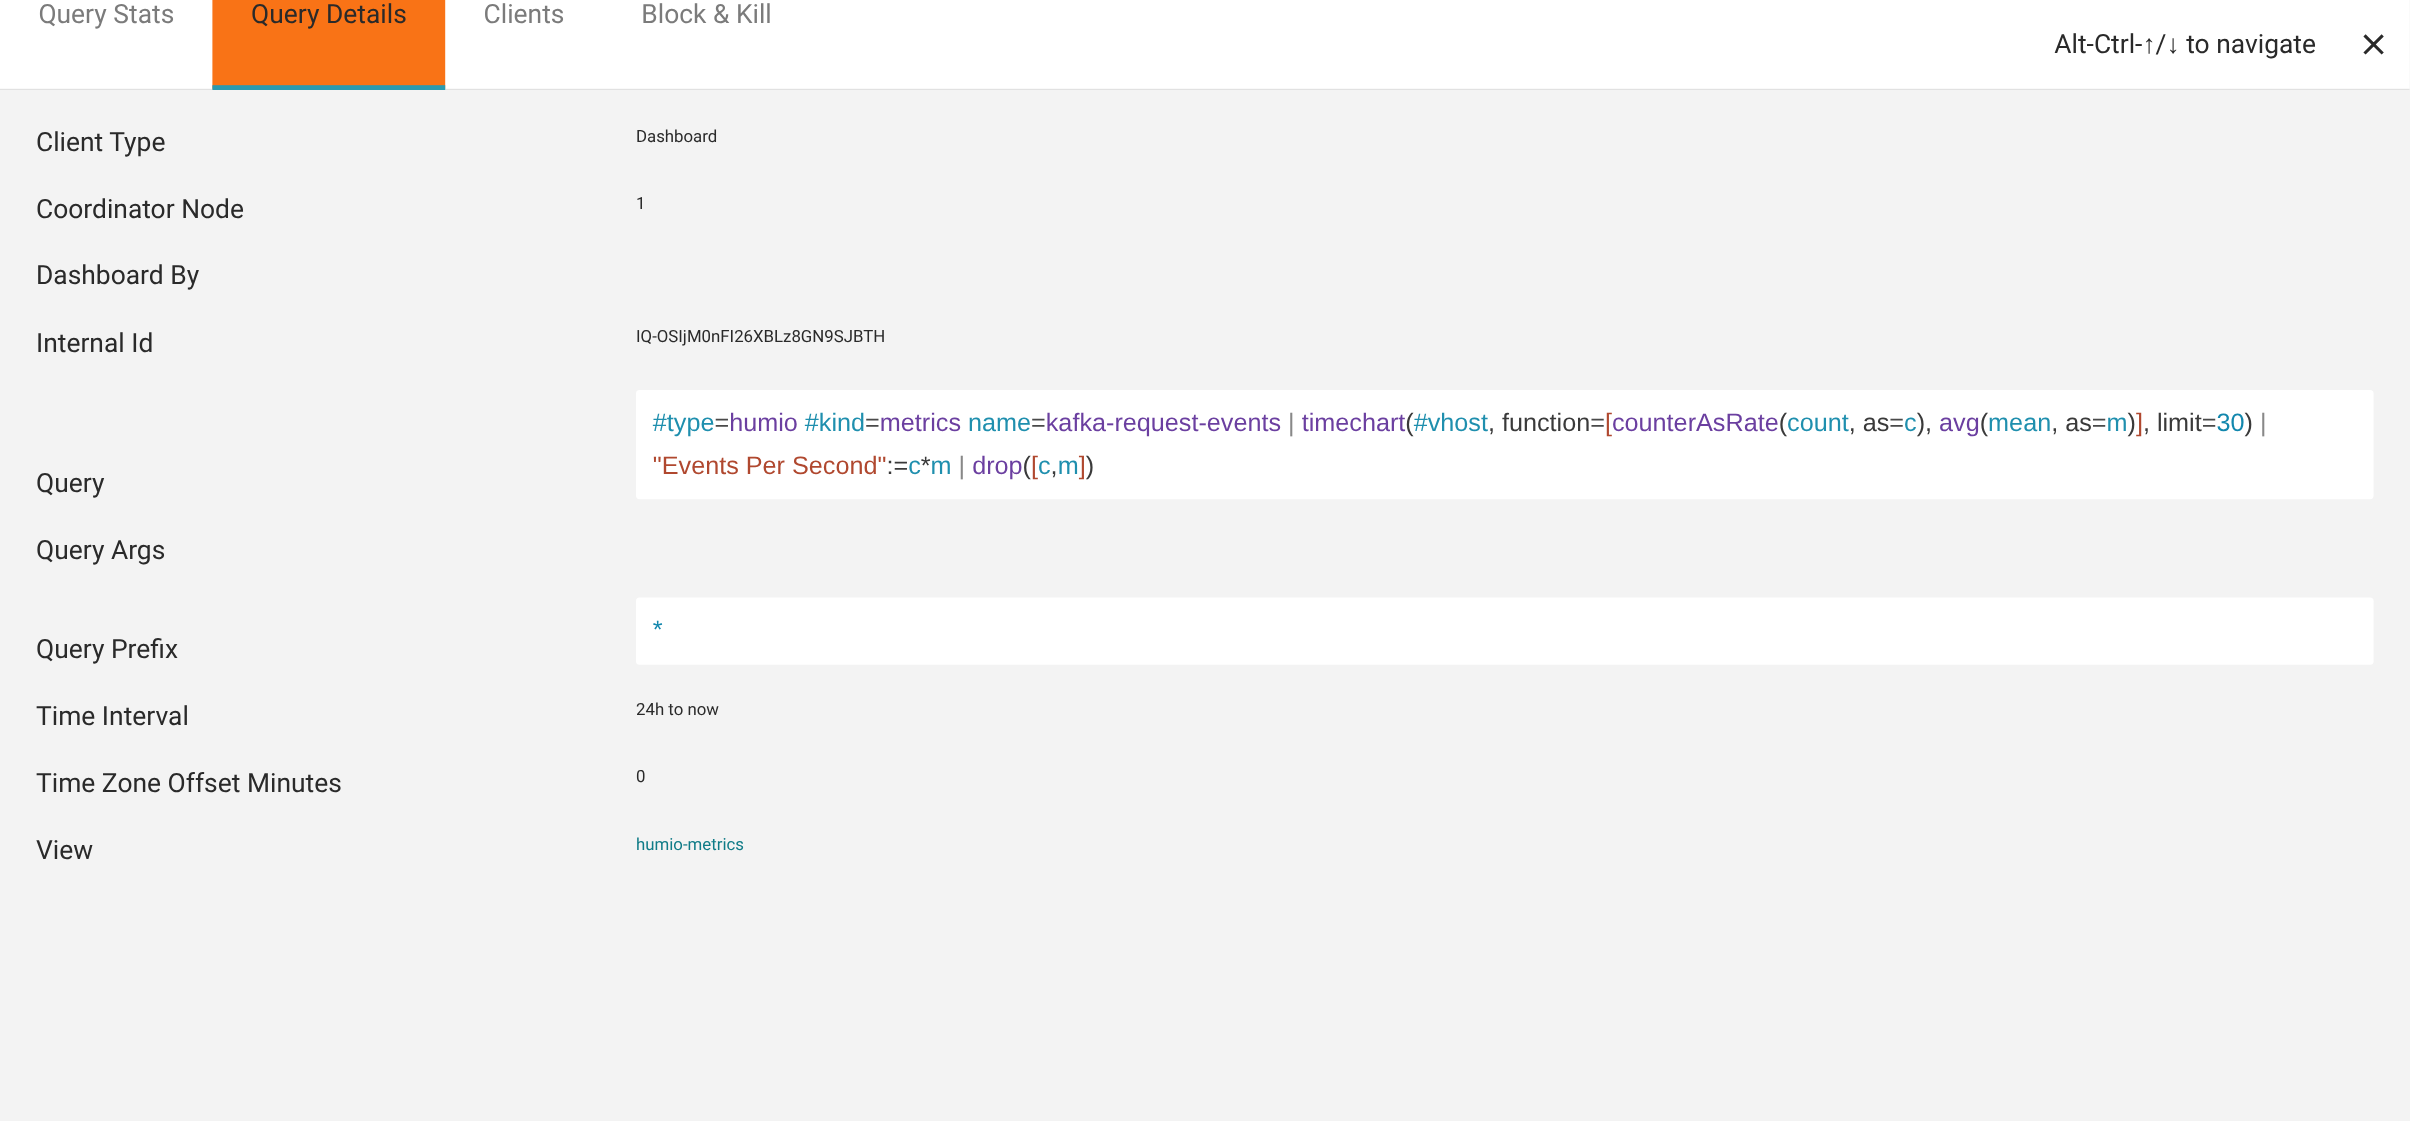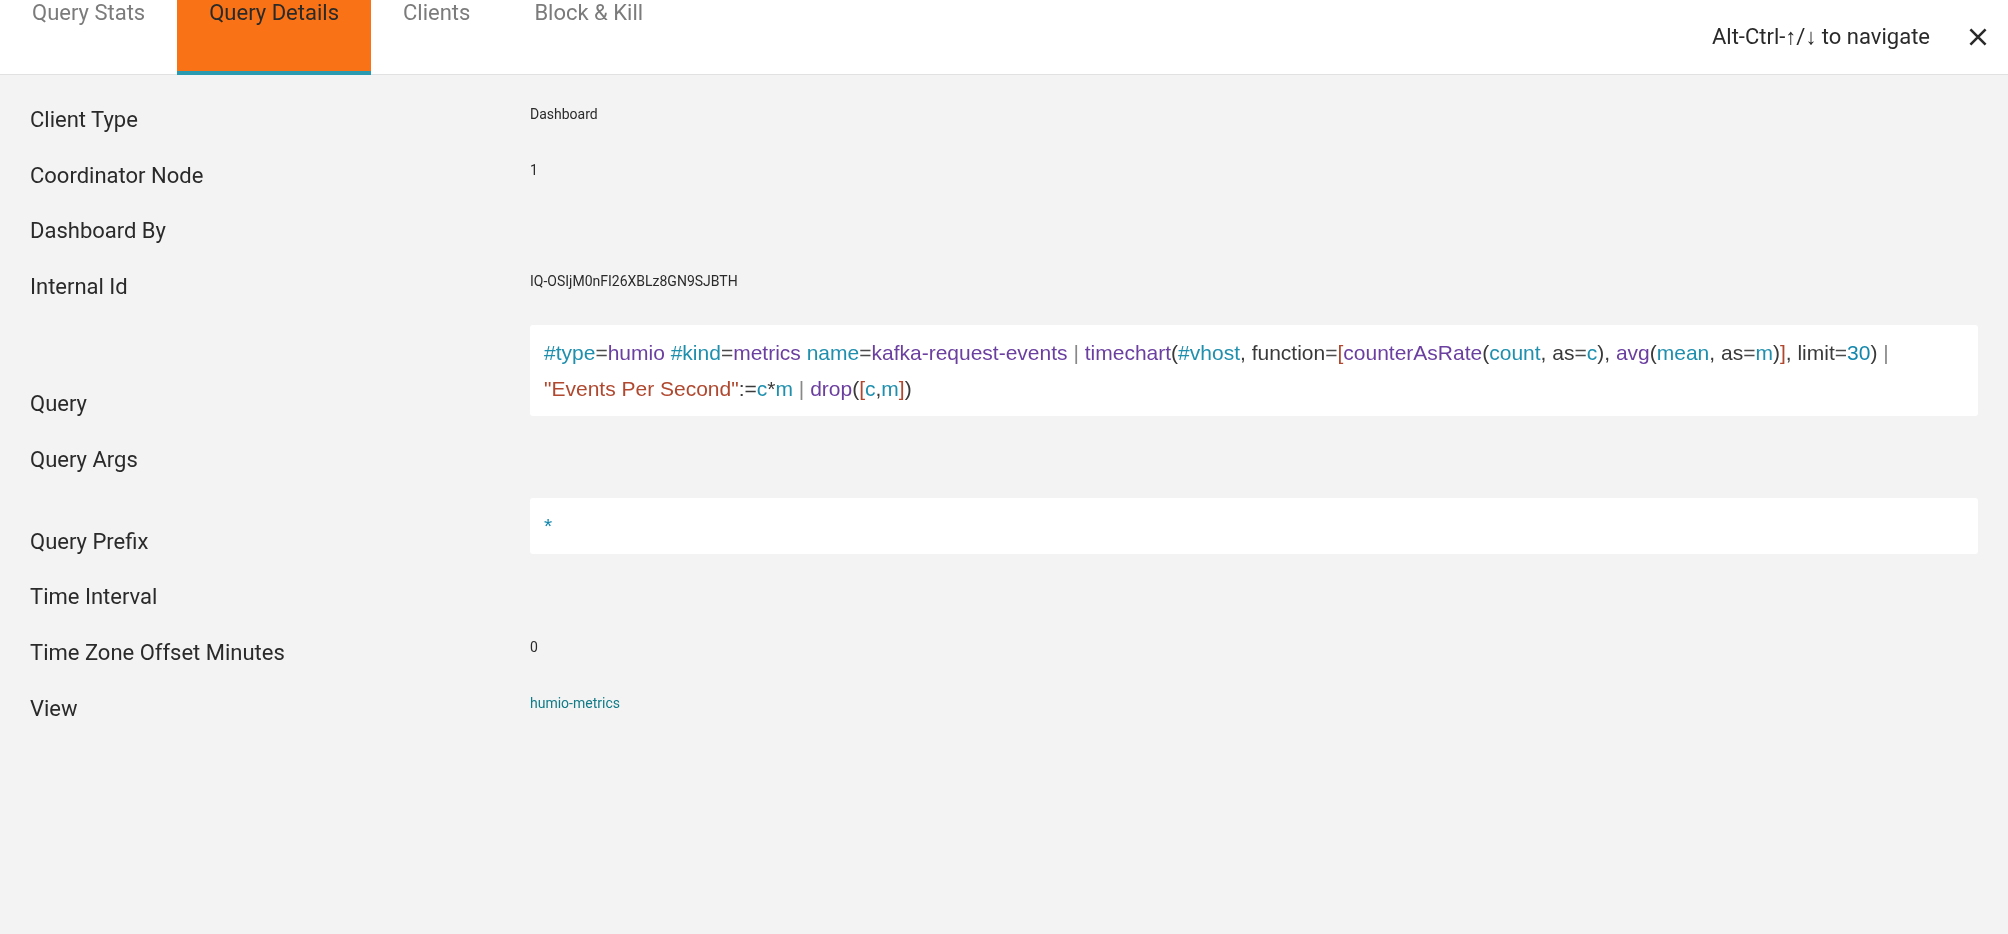--- a/index.html
+++ b/index.html
@@ -165,20 +165,21 @@
       <div class="row-value"></div>
     </div>
 
     <div class="row">
       <div class="row-label">Query Prefix</div>
       <div class="codebox" id="prefix-code"><span class="tk-star">*</span></div>
     </div>
 
     <div class="row">
       <div class="row-label">Time Interval</div>
+      <div class="row-value">24h to now</div>
     </div>
 
     <div class="row">
       <div class="row-label">Time Zone Offset Minutes</div>
       <div class="row-value">0</div>
     </div>
 
     <div class="row">
       <div class="row-label">View</div>
       <div class="row-value link">humio-metrics</div>

